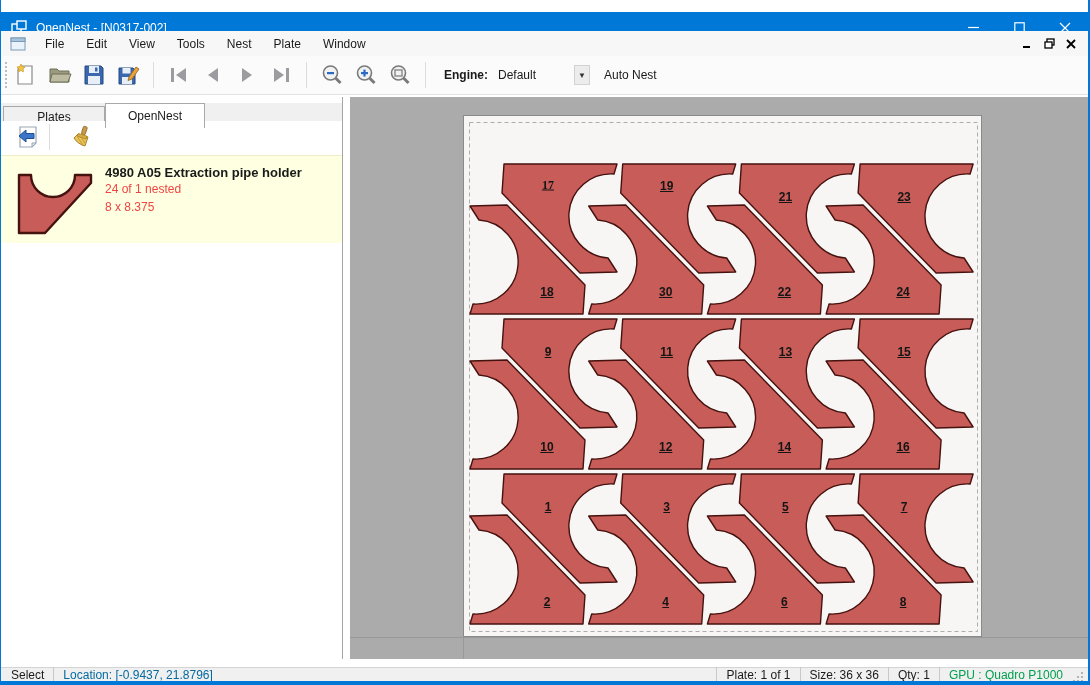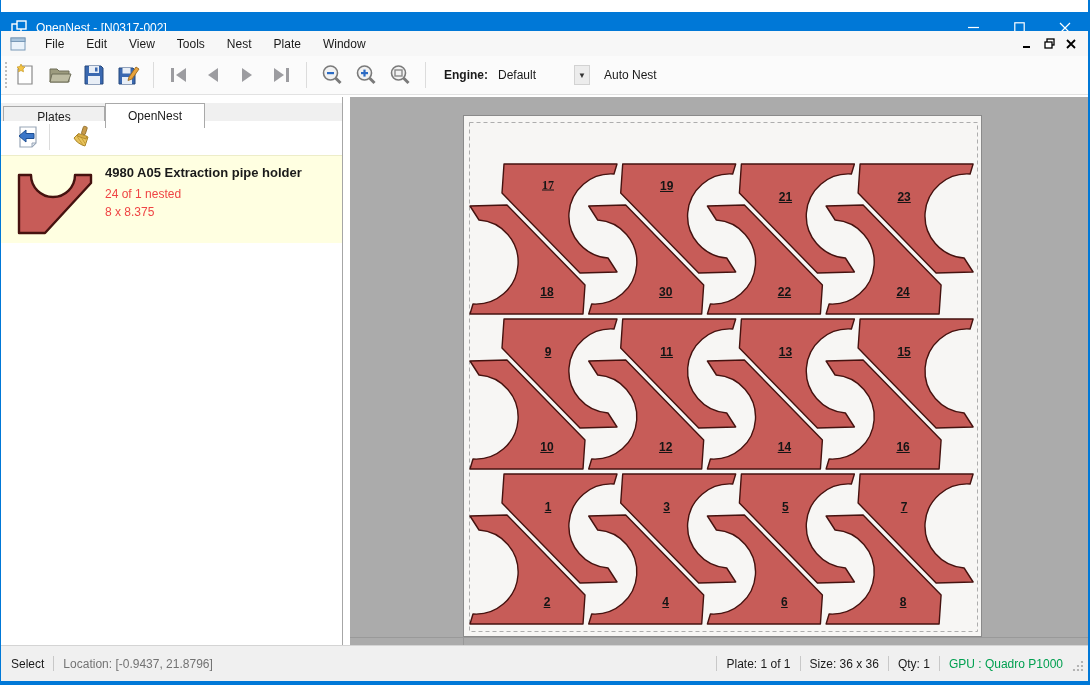--- a/index.html
+++ b/index.html
@@ -35,35 +35,35 @@
   #tabstrip{position:absolute;left:0;top:6px;width:100%;height:24px;background:#F0F0F0;padding-left:8px;}
   .tab{position:absolute;display:flex;align-items:center;justify-content:center;border:1px solid #A9A9A9;}
   .tab.inactive{left:2px;top:3px;width:102px;height:21px;background:#F0F0F0;border-bottom:none;}
   .tab.active{left:104px;top:0;width:100px;height:25px;background:#FFF;border-bottom:none;z-index:2;}
   #panel-toolbar{position:absolute;left:0;top:24px;width:100%;height:32px;background:#FFF;display:flex;align-items:center;}
   #panel-toolbar .tb-btn{margin-left:12px;}
   #panel-toolbar .tb-sep{margin:0 4px;}
   #drawing-item{position:absolute;left:0;top:58px;width:100%;height:88px;background:#FFFFE1;border-top:1px solid #EDEDC9;display:flex;}
   #drawing-item .thumb{margin:8px 10px 0 16px;}
   #drawing-item .info{padding-top:9px;}
-  #drawing-item .info .title{font-weight:bold;font-size:13px;margin-bottom:5px;}
+  #drawing-item .info .title{font-weight:bold;font-size:13px;}
   #drawing-item .info .detail{color:#ef4444;line-height:18px;}
   
   #canvas{position:absolute;left:349px;top:97px;width:739px;height:562px;background:#ABABAB;overflow:hidden;}
   #plate{position:absolute;left:113px;top:18px;width:519px;height:522px;background:#F7F6F4;border:1px solid #8A8A8A;}
   #plate svg{position:absolute;left:0;top:0;}
   #numbers-layer{position:absolute;left:113px;top:18px;width:519px;height:522px;pointer-events:none;}
   .part-num{position:absolute;transform:translate(-50%,-50%);font-weight:bold;font-size:12px;text-decoration:underline;color:#151515;}
   .canvas-hline{position:absolute;left:0;right:0;top:540px;height:1px;background:#999;}
   .canvas-vline{position:absolute;left:113px;top:540px;width:1px;height:22px;background:#999;}
   
-  #statusbar{position:absolute;left:0;bottom:0;right:0;height:36px;background:#F0F0F0;border-top:1px solid #D4D4D4;display:flex;align-items:center;}
+  #statusbar{position:absolute;left:0;bottom:0;right:0;height:14px;background:#F0F0F0;border-top:1px solid #D4D4D4;display:flex;align-items:center;}
   .sb-sep{width:1px;height:15px;background:#C8C8C8;margin:0 9px;}
   .sb-mode{margin-left:10px;}
-  .sb-location{color:#737373;}
+  .sb-location{color:#0369a1;}
   .sb-right{margin-left:auto;display:flex;align-items:center;}
   .sb-gpu{color:#00A050;}
   .grip{width:14px;height:14px;margin:4px 3px 0 8px;}
 </style>
 </head>
 <body>
 
 <div id="window">
 
   <div id="titlebar">

